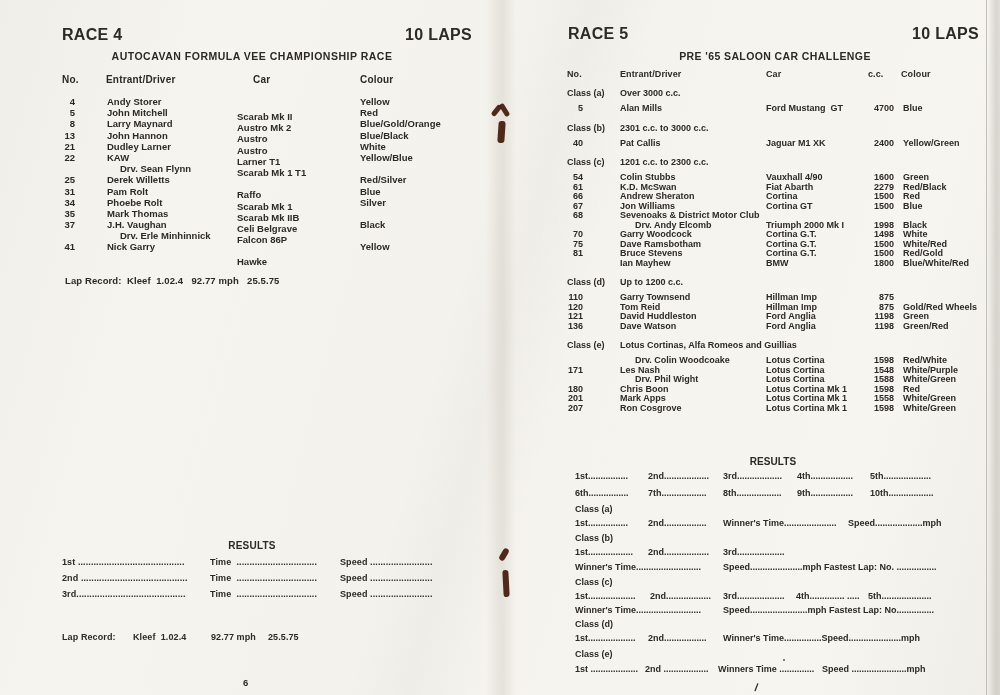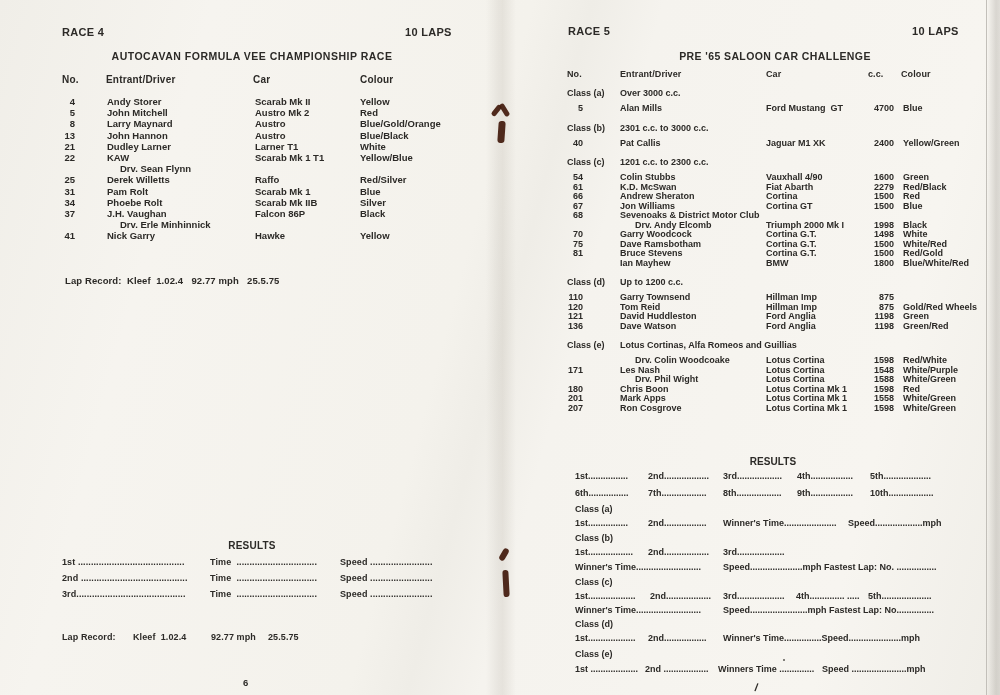--- a/index.html
+++ b/index.html
@@ -9,32 +9,32 @@
     font-family:"Liberation Sans",sans-serif;font-weight:700;color:#2c2a27;
   }
   .abs{position:absolute;white-space:pre;}
   .fold{position:absolute;left:486px;top:0;width:30px;height:695px;
     background:linear-gradient(90deg,rgba(0,0,0,0),rgba(140,132,120,.12) 40%,rgba(168,160,148,.20) 55%,rgba(0,0,0,0));}
   .edge-right{position:absolute;right:0;top:0;bottom:0;width:13px;border-left:1px solid #c2bfb9;
     background:linear-gradient(90deg,rgba(0,0,0,0),rgba(110,104,96,.22) 70%,rgba(80,74,66,.14));}
   .staple{position:absolute;background:#41190b;border-radius:3px;opacity:.92;}
   .speck{position:absolute;background:#5a5753;border-radius:50%;}
   
-  .fs11{font-size:11px;letter-spacing:.3px;}
+  .fs11{font-size:16px;letter-spacing:.3px;}
   .fs10{font-size:10px;letter-spacing:.2px;}
   .t4{font-size:10.5px;letter-spacing:.5px;text-align:center;}
   .p4{font-size:9.5px;letter-spacing:.1px;}
   .row{position:relative;}
   .cell{position:absolute;white-space:pre;}
   #r4-entries{position:absolute;left:0;top:96px;width:500px;font-size:9.5px;}
   .r4row{height:11.2px;}
   .c4-no{left:40px;width:35px;text-align:right;}
   .c4-entrant{left:107px;}
   .r4row.indent .c4-entrant{left:120px;}
-  .c4-car{left:255px;}
+  .c4-car{left:237px;margin-top:15px;}
   .c4-colour{left:360px;}
   
   .t5{font-size:10.5px;letter-spacing:.4px;text-align:center;}
   .p5{font-size:9px;letter-spacing:.1px;}
   #r5-entries{position:absolute;left:0;top:78px;width:1000px;font-size:9px;}
   .r5row{height:9.5px;}
   .r5row.classrow{height:10px;margin:10px 0 5px 0;}
   .c5-no{left:545px;width:38px;text-align:right;}
   .r5row.classrow .c5-no{left:567px;width:auto;text-align:left;}
   .c5-entrant{left:620px;}
@@ -123,20 +123,26 @@
           <span class="cell c4-car">Scarab Mk 1</span>
           <span class="cell c4-colour">Blue</span>
         </div>
         <div class="row r4row">
           <span class="cell c4-no">34</span>
           <span class="cell c4-entrant">Phoebe Rolt</span>
           <span class="cell c4-car">Scarab Mk IIB</span>
           <span class="cell c4-colour">Silver</span>
         </div>
         <div class="row r4row">
+          <span class="cell c4-no">35</span>
+          <span class="cell c4-entrant">Mark Thomas</span>
+          <span class="cell c4-car">Celi Belgrave</span>
+          <span class="cell c4-colour"></span>
+        </div>
+        <div class="row r4row">
           <span class="cell c4-no">37</span>
           <span class="cell c4-entrant">J.H. Vaughan</span>
           <span class="cell c4-car">Falcon 86P</span>
           <span class="cell c4-colour">Black</span>
         </div>
         <div class="row r4row indent">
           <span class="cell c4-no"></span>
           <span class="cell c4-entrant">Drv. Erle Minhinnick</span>
           <span class="cell c4-car"></span>
           <span class="cell c4-colour"></span>

